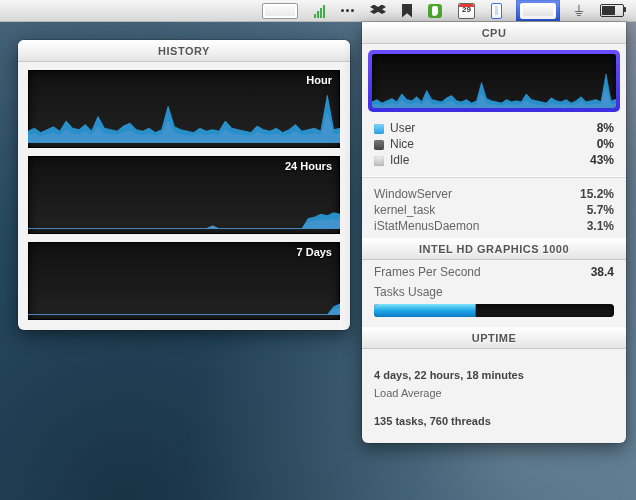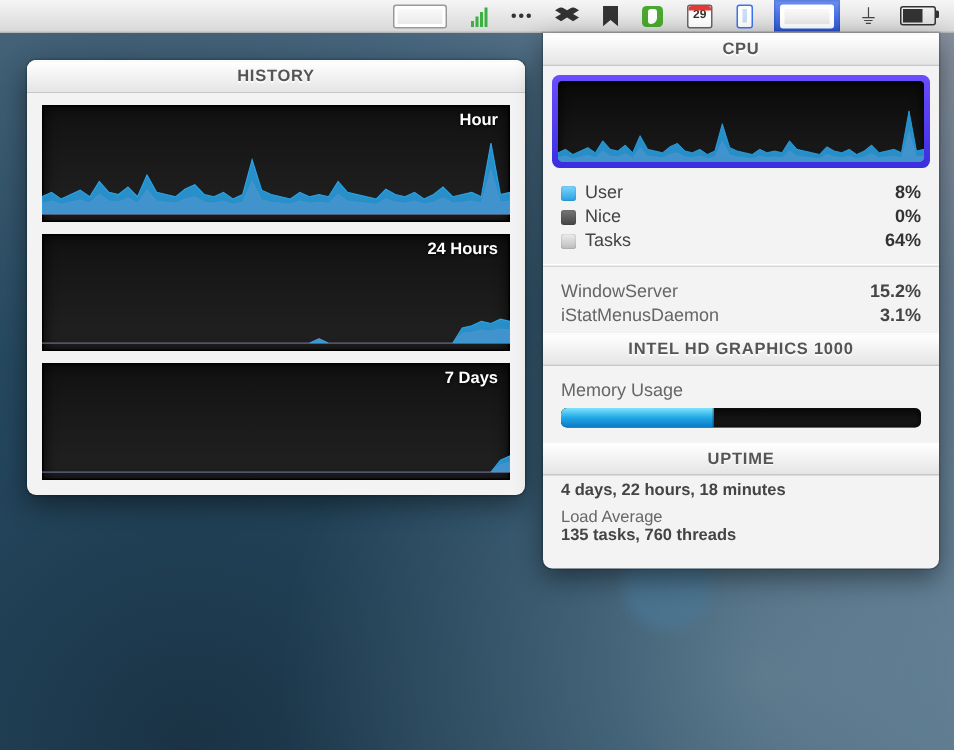--- a/index.html
+++ b/index.html
@@ -226,21 +226,21 @@
     overflow: hidden;
   }
   .mem-bar .fill {
     position: absolute;
     left:0; top:0; bottom:0;
     background: linear-gradient(#7fe4ff 0%, #1fa7e5 50%, #0c79c6 100%);
     border-right: 1px solid rgba(0,0,0,0.3);
   }
 
   .uptime-block { font-size: 11px; color:#666; padding-bottom:10px;}
-  .uptime-block .strong { font-weight: bold; color:#444; display:block; margin: 0 0 6px;}
+  .uptime-block .strong { font-weight: bold; color:#444; display:block; margin: 16px 0 6px;}
   .uptime-block .label { margin-top: 2px; }
 </style>
 </head>
 <body>
 
 <div class="desktop"></div>
 
 <div class="menubar">
   <div class="menuextra">
       <div class="mini-network"></div>
@@ -328,42 +328,50 @@
   <div class="legend">
     <div class="row">
       <span><span class="swatch sw-user"></span><span>User</span></span>
       <span class="val">8%</span>
     </div>
     <div class="row">
       <span><span class="swatch sw-nice"></span><span>Nice</span></span>
       <span class="val">0%</span>
     </div>
     <div class="row">
-      <span><span class="swatch sw-idle"></span><span>Tasks</span></span>
-      <span class="val">64%</span>
+      <span><span class="swatch sw-idle"></span><span>Idle</span></span>
+      <span class="val">43%</span>
     </div>
   </div>
 
   <div class="hr"></div>
 
   <div class="proc-list">
     <div class="row">
         <span>WindowServer</span>
         <span class="val">15.2%</span>
       </div>
     <div class="row">
+        <span>kernel_task</span>
+        <span class="val">5.7%</span>
+      </div>
+    <div class="row">
         <span>iStatMenusDaemon</span>
         <span class="val">3.1%</span>
       </div>
   </div>
 
   <div class="section-header">INTEL HD GRAPHICS 1000</div>
   <div class="gpu-block">
+    <div class="row">
+      <span>Frames Per Second</span>
+      <span class="val">38.4</span>
+    </div>
     <div class="row" style="margin-top:4px;">
-      <span>Memory Usage</span>
+      <span>Tasks Usage</span>
         <span></span>
     </div>
     <div class="mem-bar">
       <div class="fill" style="width:42%"></div>
     </div>
   </div>
 
   <div class="section-header">UPTIME</div>
   <div class="uptime-block">
     <span class="strong">4 days, 22 hours, 18 minutes</span>

